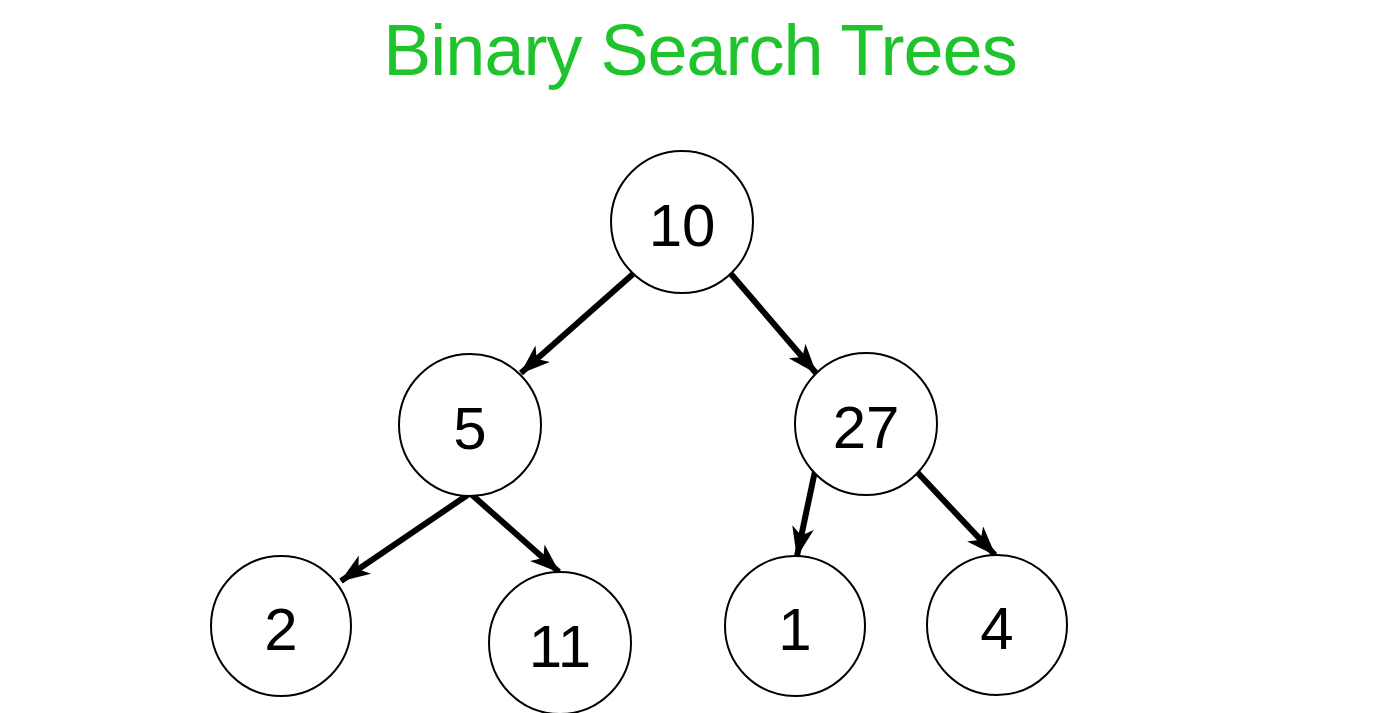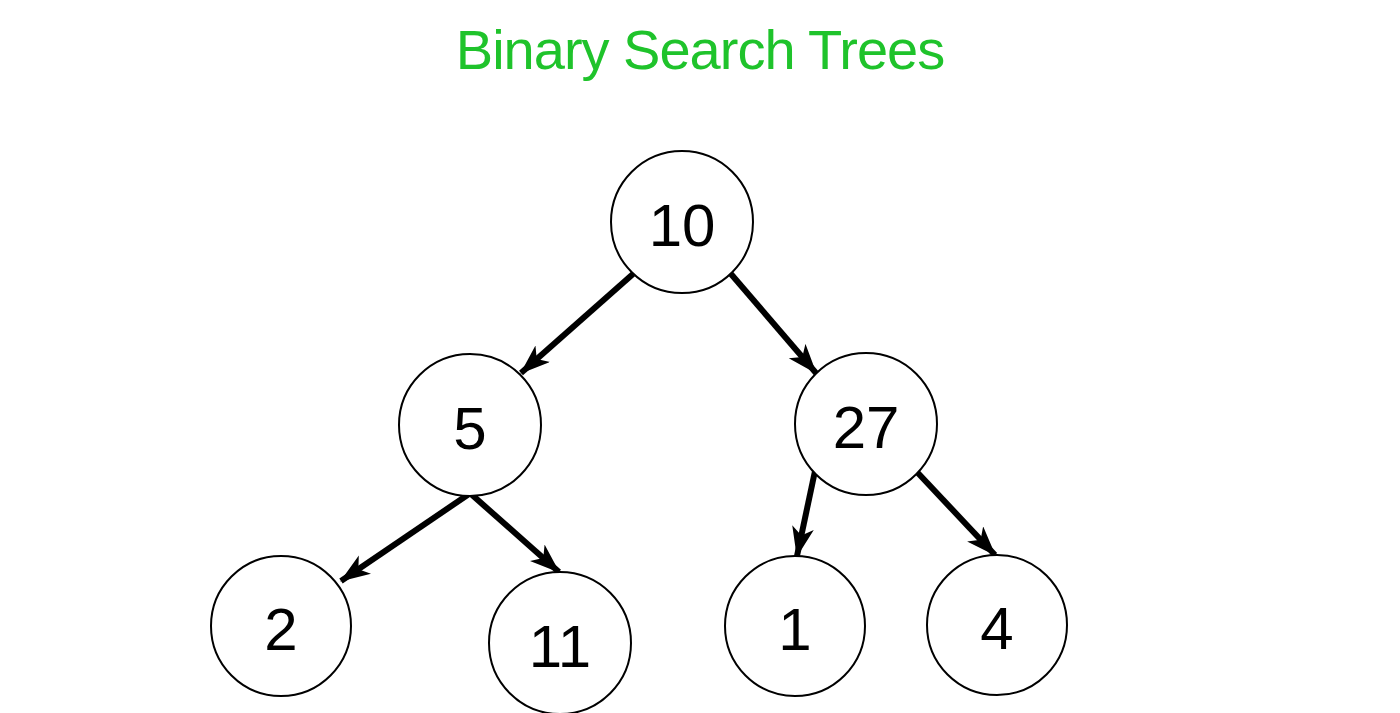--- a/index.html
+++ b/index.html
@@ -15,21 +15,21 @@
     overflow: hidden;
     font-family: "Liberation Sans", sans-serif;
   }
   .diagram-title {
     position: absolute;
     top: 4px;
     left: 0;
     width: 1400px;
     margin: 0;
     text-align: center;
-    font-size: 56px;
+    font-size: 72px;
     line-height: 92px;
     font-weight: 400;
     letter-spacing: -1px;
     color: #1fc32b; 
     white-space: nowrap;
   }
   .tree-svg {
     position: absolute;
     top: 0;
     left: 0;

